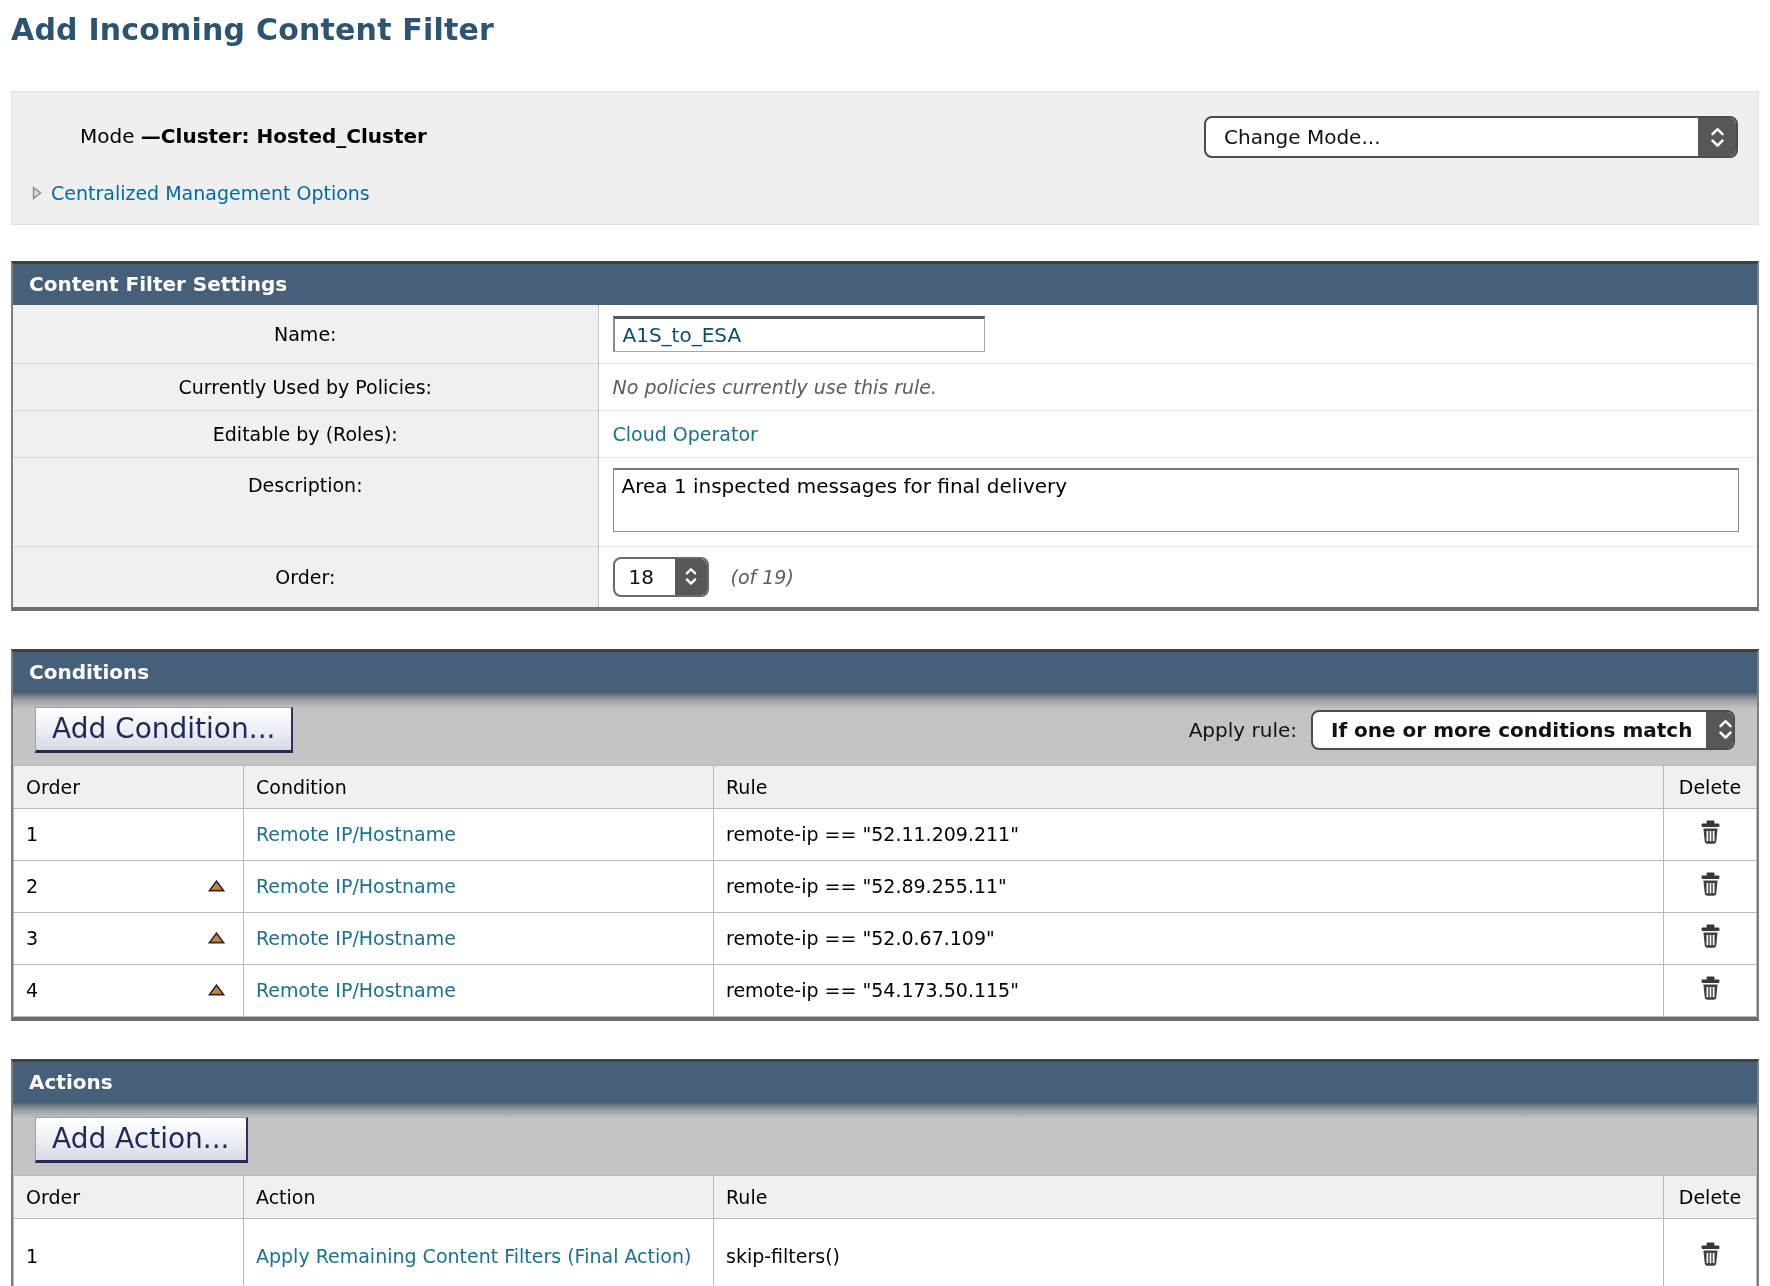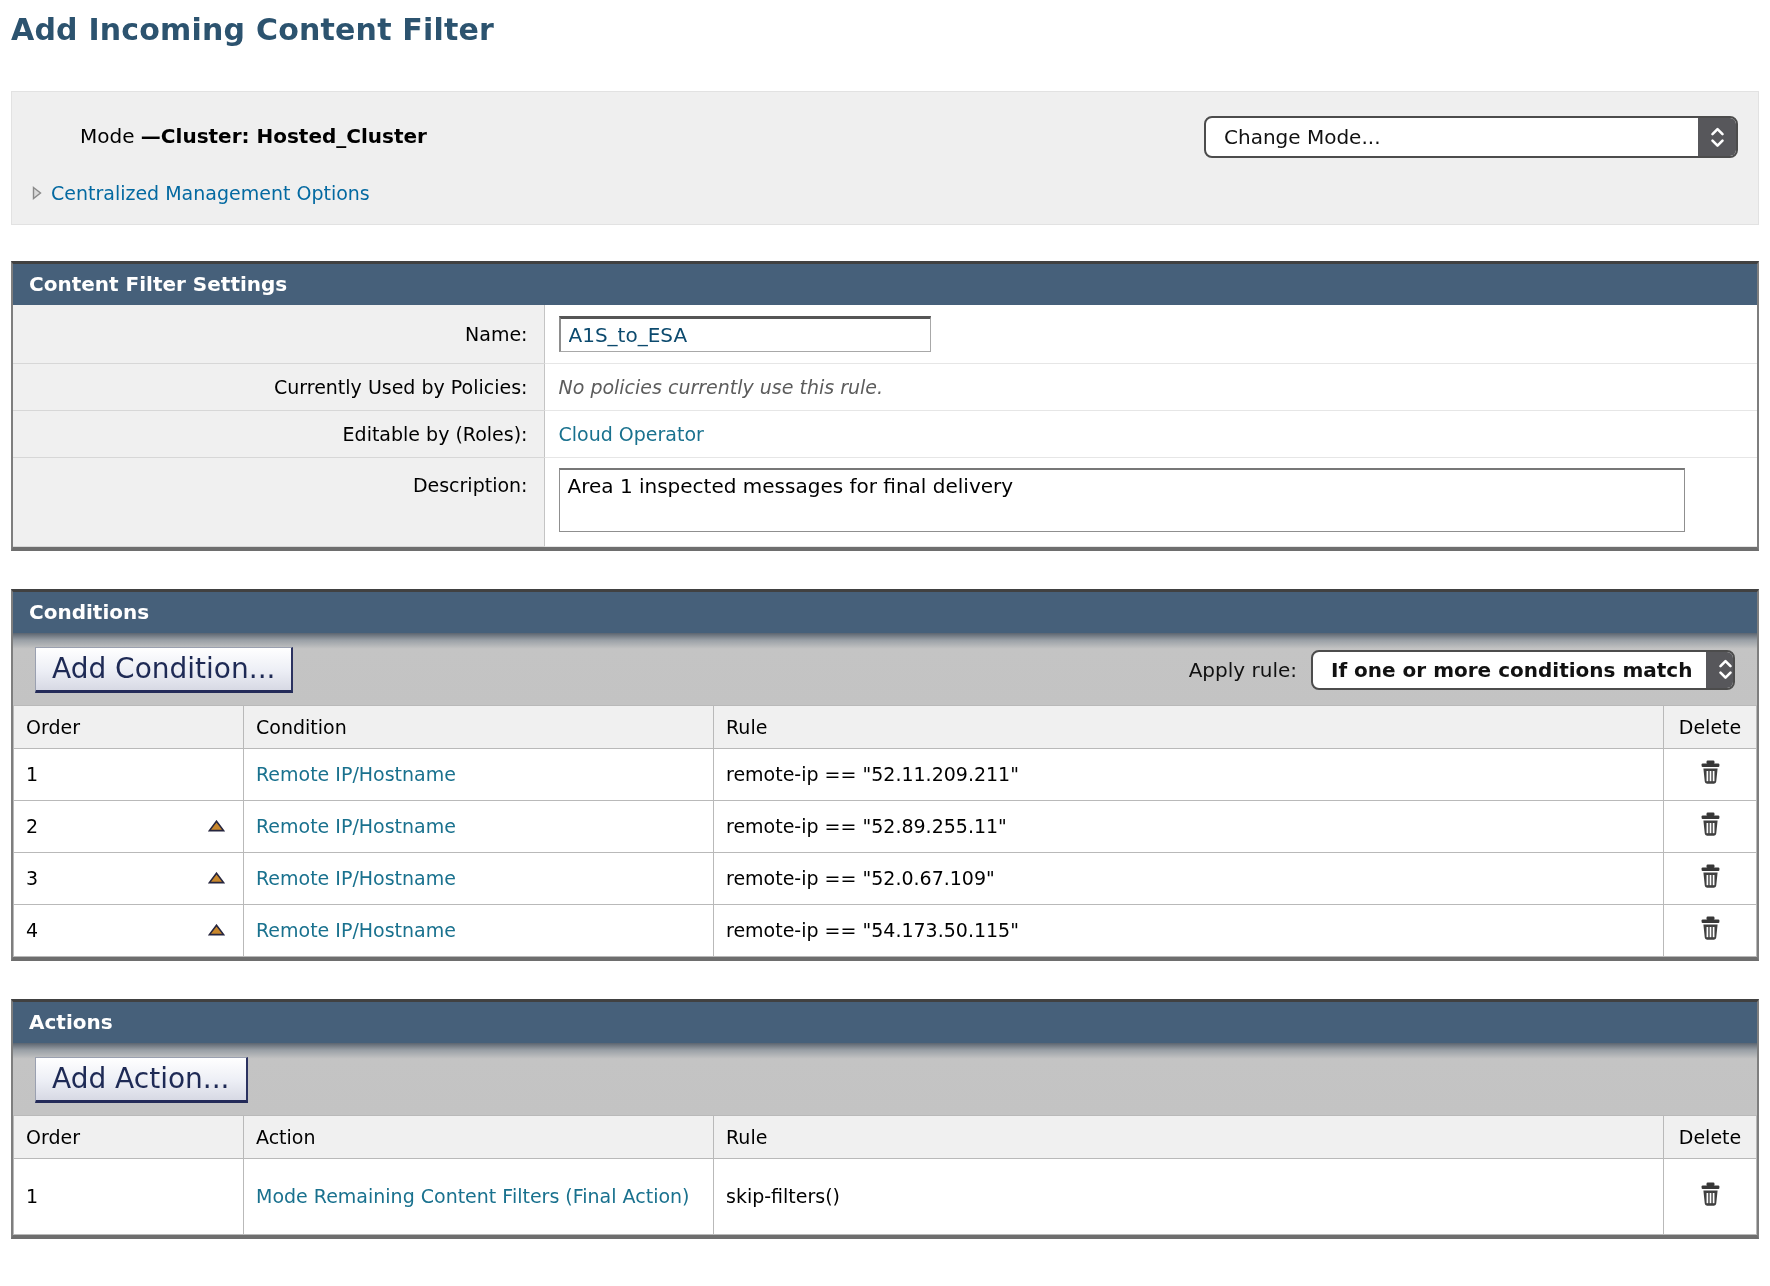--- a/index.html
+++ b/index.html
@@ -66,21 +66,21 @@
   table.grid th, table.grid td { border: 1px solid #b9b9b9; font-size: 19px; font-weight: normal; text-align: left; vertical-align: middle; }
   table.grid th { background: #f0f0f0; padding: 10px 12px; }
   table.grid td { background: #ffffff; padding: 11px 12px; }
   table.grid th.c-delete, table.grid td.c-delete { text-align: center; }
   .ordercell { display: flex; align-items: center; justify-content: space-between; padding-right: 6px; }
   a.tlink { color: #19718e; text-decoration: none; cursor: pointer; }
   
   table.kv { border-collapse: collapse; width: 100%; table-layout: fixed; }
   table.kv td { font-size: 19px; vertical-align: middle; }
   table.kv td.k {
-    width: 531px; background: #f0f0f0; text-align: right;
+    width: 585px; background: #f0f0f0; text-align: center;
     padding: 12px 16px; border-bottom: 1px solid #d7d7d7; border-right: 1px solid #c4c4c4;
   }
   table.kv td.v { background: #fff; padding: 10px 14px; border-bottom: 1px solid #e6e6e6; }
   .muted-italic { color: #5c5c5c; font-style: italic; }
   input.name-input {
     width: 372px; height: 36px; font-family: "DejaVu Sans", sans-serif; font-size: 20px;
     border-top: 3px solid #565656; border-left: 2px solid #8d8d8d;
     border-right: 1px solid #a8a8a8; border-bottom: 1px solid #a8a8a8;
     padding: 2px 8px; outline: none; background: #fff; color: #0c4a6e;
   }
@@ -133,20 +133,37 @@
       <td class="k" style="height:46px;">Currently Used by Policies:</td>
       <td class="v"><span class="muted-italic">No policies currently use this rule.</span></td>
     </tr>
     <tr>
       <td class="k" style="height:46px;">Editable by (Roles):</td>
       <td class="v"><a class="tlink">Cloud Operator</a></td>
     </tr>
     <tr>
       <td class="k" style="height:86px; vertical-align:top; padding-top:16px;">Description:</td>
       <td class="v"><textarea class="desc-input" style="">Area 1 inspected messages for final delivery</textarea></td>
+    </tr>
+    <tr>
+      <td class="k" style="height:57px; border-bottom:none;">Order:</td>
+      <td class="v" style="border-bottom:none;">
+        <div class="order-wrap">
+          <div class="select sm" style="width:96px;">
+            <span class="sel-text" style="padding:0 8px 0 14px;">18</span>
+            <span class="sel-cap icon" style="width:32px;">
+              <svg width="14" height="21" viewBox="0 0 14 21">
+                    <path d="M2.8 7.4 L7 3.2 L11.2 7.4" fill="none" stroke="#fff" stroke-width="2.3" stroke-linecap="round" stroke-linejoin="round"></path>
+                    <path d="M2.8 13.4 L7 17.6 L11.2 13.4" fill="none" stroke="#fff" stroke-width="2.3" stroke-linecap="round" stroke-linejoin="round"></path>
+                  </svg>
+            </span>
+          </div>
+          <span class="muted-italic">(of 19)</span>
+        </div>
+      </td>
     </tr>
   </tbody>
     </table>
 </div>
 
 <div class="section">
   <div class="section-header">Conditions</div>
   <div class="toolbar">
     <button class="bevel-btn">Add Condition...</button>
     <div class="apply-rule">
@@ -293,21 +310,21 @@
       </colgroup>
     <tbody>
         <tr>
       <th>Order</th>
       <th>Action</th>
       <th>Rule</th>
       <th class="c-delete">Delete</th>
     </tr>
     <tr>
       <td style="height:76px;"><span>1</span></td>
-      <td><a class="tlink">Mode Remaining Content Filters (Final Action)</a></td>
+      <td><a class="tlink">Apply Remaining Content Filters (Final Action)</a></td>
       <td><span>skip-filters()</span></td>
       <td class="c-delete"><button class="trash-btn icon">
               <svg width="23" height="25" viewBox="0 0 23 25">
                 <rect x="7.5" y="0.5" width="8" height="3.4" rx="1.2" fill="#373737"></rect>
                 <rect x="2.6" y="3.4" width="17.8" height="3.6" rx="1.1" fill="#373737"></rect>
                 <path d="M4.4 8.6 h14.2 l-1.35 13 a2.3 2.3 0 0 1 -2.3 2.1 h-6.9 a2.3 2.3 0 0 1 -2.3 -2.1 z" fill="#404040"></path>
                 <g stroke="#fff" stroke-width="1.7">
                   <line x1="8.4" y1="11" x2="8.4" y2="21.2"></line>
                   <line x1="11.5" y1="11" x2="11.5" y2="21.2"></line>
                   <line x1="14.6" y1="11" x2="14.6" y2="21.2"></line>

